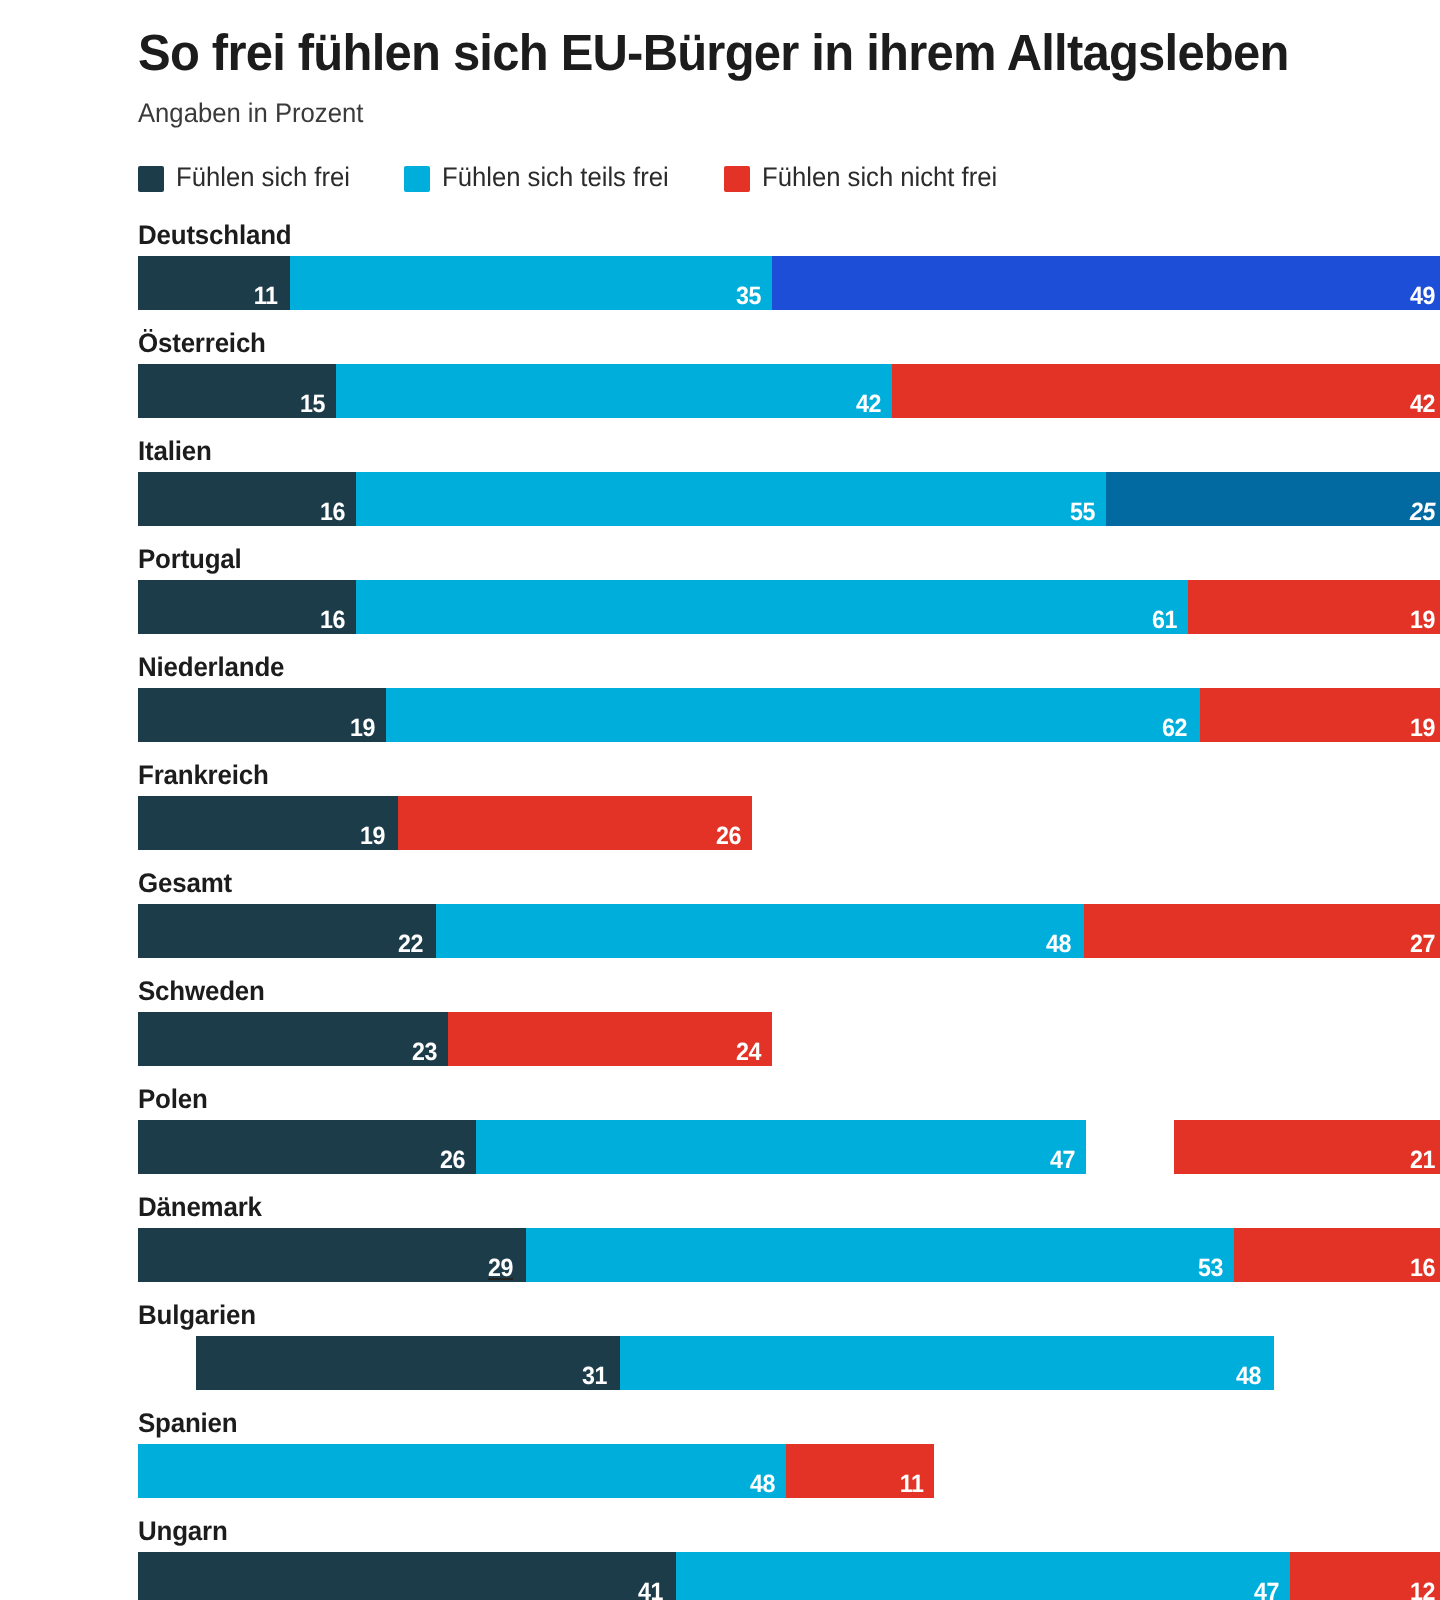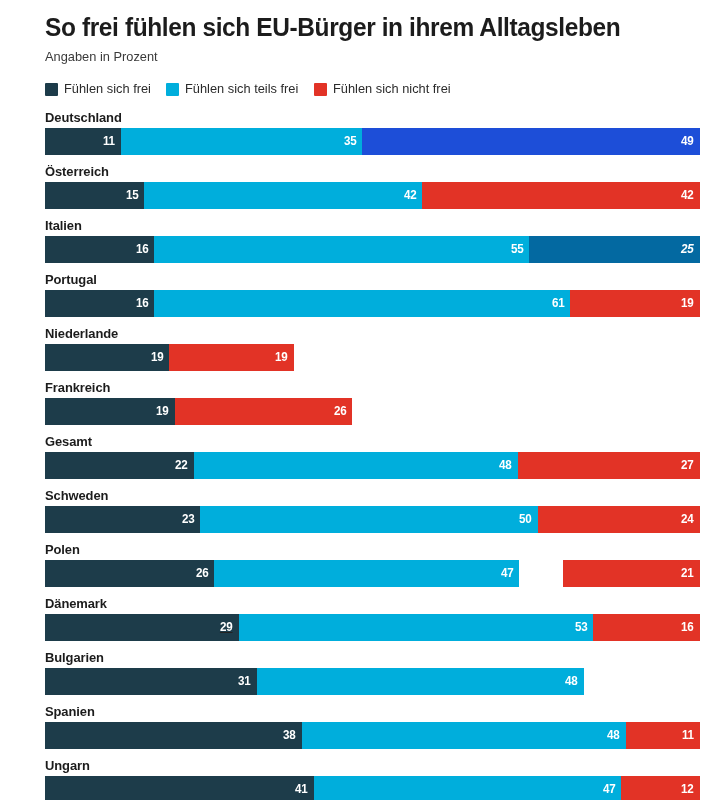--- a/index.html
+++ b/index.html
@@ -13,21 +13,21 @@
     height: 800px;
     font-family: "Liberation Sans", "DejaVu Sans", sans-serif;
     color: #222222;
     overflow: hidden;
   }
   #chart-root {
     width: 720px;
     height: 800px;
     position: relative;
     box-sizing: border-box;
-    padding: 0 20px 0 45px;
+    padding: 0 20px 0 69px;
   }
   .chart-title {
     margin: 0;
     padding-top: 12px;
     font-size: 25.5px;
     line-height: 30px;
     font-weight: 700;
     letter-spacing: -0.4px;
     color: #1c1c1c;
     font-family: "Liberation Sans Narrow", "Liberation Sans", sans-serif;
@@ -41,21 +41,21 @@
     font-size: 13.5px;
     line-height: 17px;
     font-weight: 400;
     color: #3a3a3a;
     transform: scaleX(0.95);
     transform-origin: left center;
   }
   .legend {
     display: flex;
     align-items: center;
-    gap: 10px;
+    gap: 22px;
     margin-top: 15px;
     height: 18px;
   }
   .legend-item {
     display: flex;
     align-items: center;
     gap: 6px;
   }
   .legend-swatch {
     width: 13px;
@@ -91,21 +91,21 @@
   .bar-track {
     display: flex;
     width: 655px;
     height: 27px;
     overflow: hidden;
   }
   .seg {
     display: flex;
     align-items: center;
     justify-content: flex-end;
-    height: 27px;
+    height: 41px;
     box-sizing: border-box;
     padding-right: 6px;
     overflow: hidden;
   }
   .seg-value {
     font-size: 12.5px;
     line-height: 13px;
     font-weight: 700;
     color: #ffffff;
     letter-spacing: -0.2px;
@@ -194,20 +194,23 @@
             <span class="seg-value">19</span>
           </div>
         </div>
       </div>
       <div class="bar-row">
         <div class="bar-row-label">Niederlande</div>
         <div class="bar-track">
           <div class="seg" style="background: rgb(29, 60, 74); width: 19%;">
             <span class="seg-value">19</span>
           </div>
+          <div class="seg" style="background: rgb(0, 174, 220); width: 62%;">
+            <span class="seg-value">62</span>
+          </div>
           <div class="seg" style="background: rgb(226, 51, 38); width: 19%;">
             <span class="seg-value">19</span>
           </div>
         </div>
       </div>
       <div class="bar-row">
         <div class="bar-row-label">Frankreich</div>
         <div class="bar-track">
           <div class="seg" style="background: rgb(29, 60, 74); width: 19.7917%;">
             <span class="seg-value">19</span>
@@ -230,23 +233,20 @@
             <span class="seg-value">27</span>
           </div>
         </div>
       </div>
       <div class="bar-row">
         <div class="bar-row-label">Schweden</div>
         <div class="bar-track">
           <div class="seg" style="background: rgb(29, 60, 74); width: 23.7113%;">
             <span class="seg-value">23</span>
           </div>
-          <div class="seg" style="background: rgb(0, 174, 220); width: 51.5464%;">
-            <span class="seg-value">50</span>
-          </div>
           <div class="seg" style="background: rgb(226, 51, 38); width: 24.7423%; text-align: right;">
             <span class="seg-value">24</span>
           </div>
         </div>
       </div>
       <div class="bar-row">
         <div class="bar-row-label">Polen</div>
         <div class="bar-track">
           <div class="seg" style="background: rgb(29, 60, 74); width: 27.6596%;">
             <span class="seg-value">26</span>
@@ -269,34 +269,31 @@
             <span class="seg-value">53</span>
           </div>
           <div class="seg" style="background: rgb(226, 51, 38); width: 16.3265%;">
             <span class="seg-value">16</span>
           </div>
         </div>
       </div>
       <div class="bar-row">
         <div class="bar-row-label">Bulgarien</div>
         <div class="bar-track">
-          <div class="seg" style="background: rgb(29, 60, 74); width: 32.2917%;">
+          <div class="seg" style="background: rgb(29, 60, 74); width: 32.2917%; margin-left: 29px;">
             <span class="seg-value">31</span>
           </div>
           <div class="seg" style="background: rgb(0, 174, 220); width: 50%;">
             <span class="seg-value">48</span>
           </div>
         </div>
       </div>
       <div class="bar-row">
         <div class="bar-row-label">Spanien</div>
         <div class="bar-track">
-          <div class="seg" style="background: rgb(29, 60, 74); width: 39.1753%;">
-            <span class="seg-value">38</span>
-          </div>
           <div class="seg" style="background: rgb(0, 174, 220); width: 49.4845%;">
             <span class="seg-value">48</span>
           </div>
           <div class="seg" style="background: rgb(226, 51, 38); width: 11.3402%;">
             <span class="seg-value">11</span>
           </div>
         </div>
       </div>
       <div class="bar-row">
         <div class="bar-row-label">Ungarn</div>

